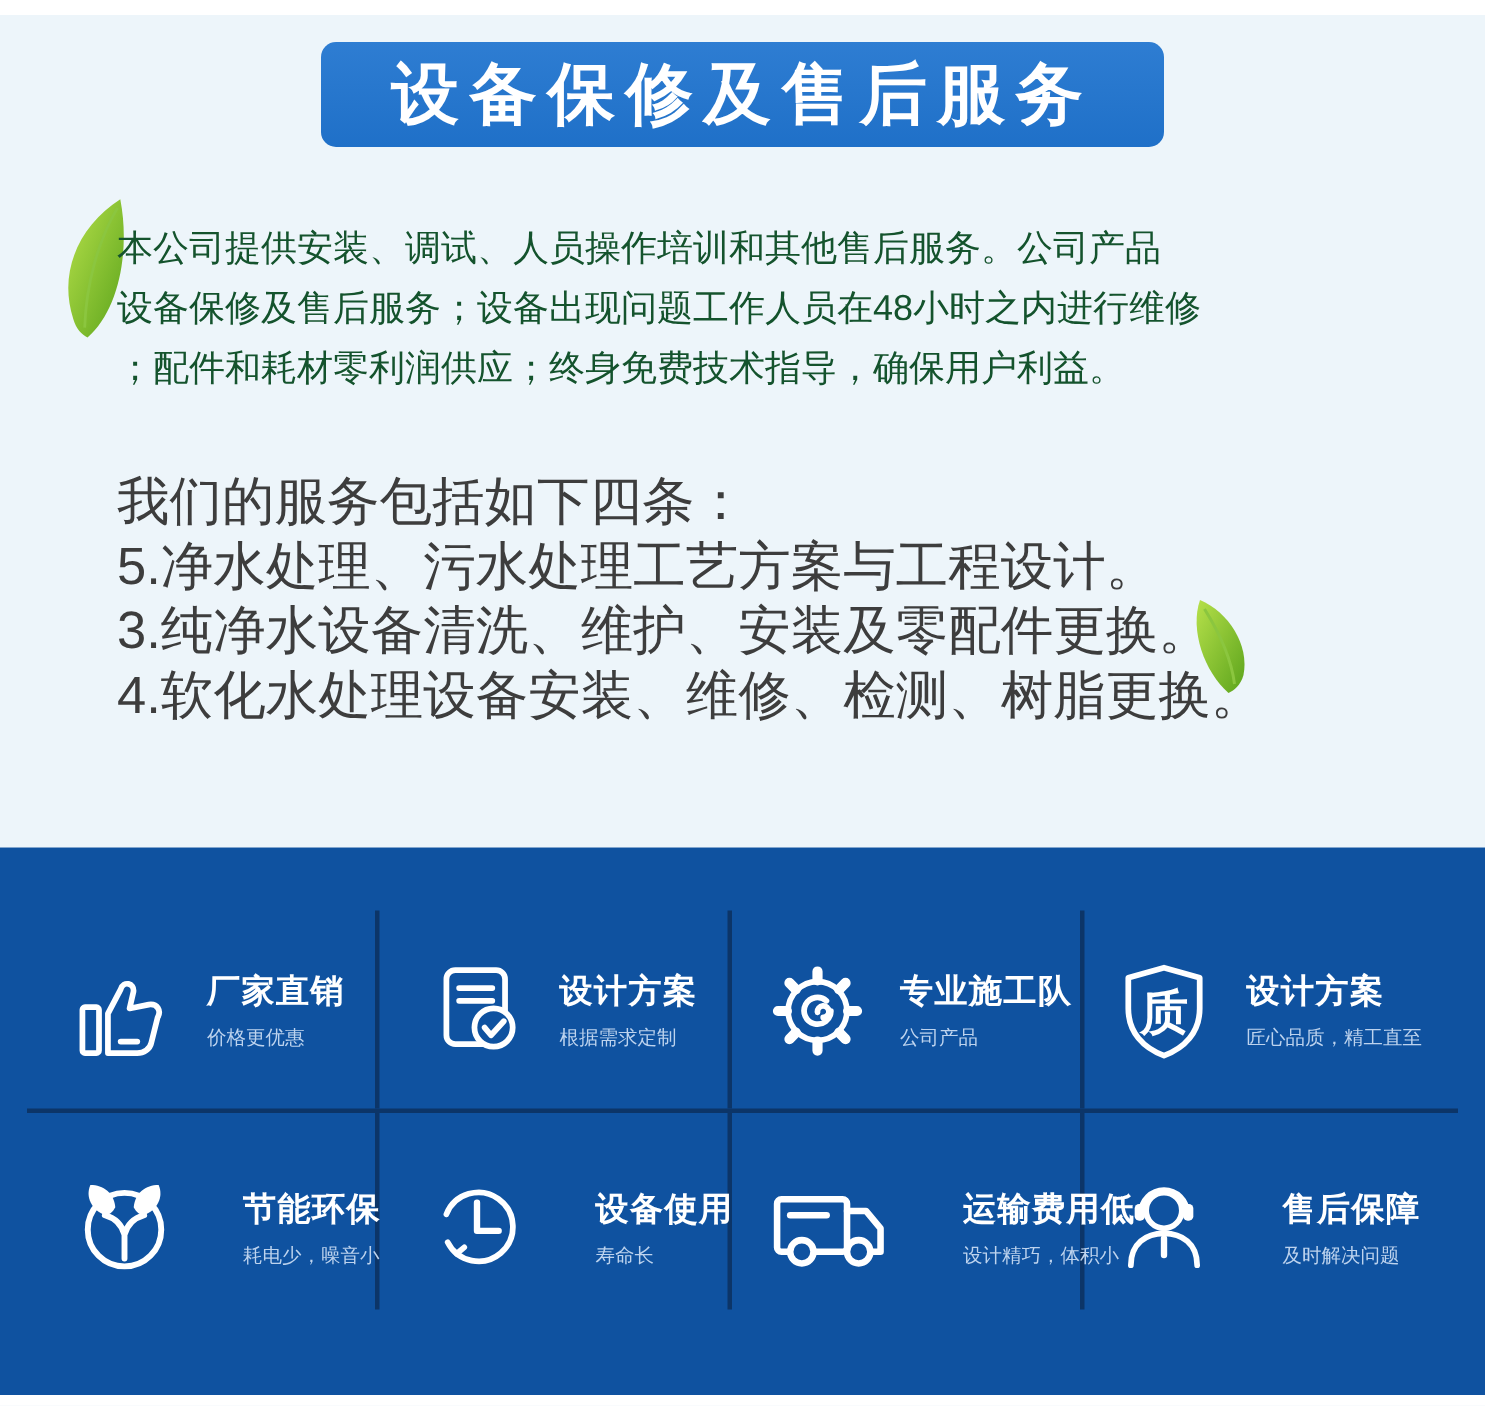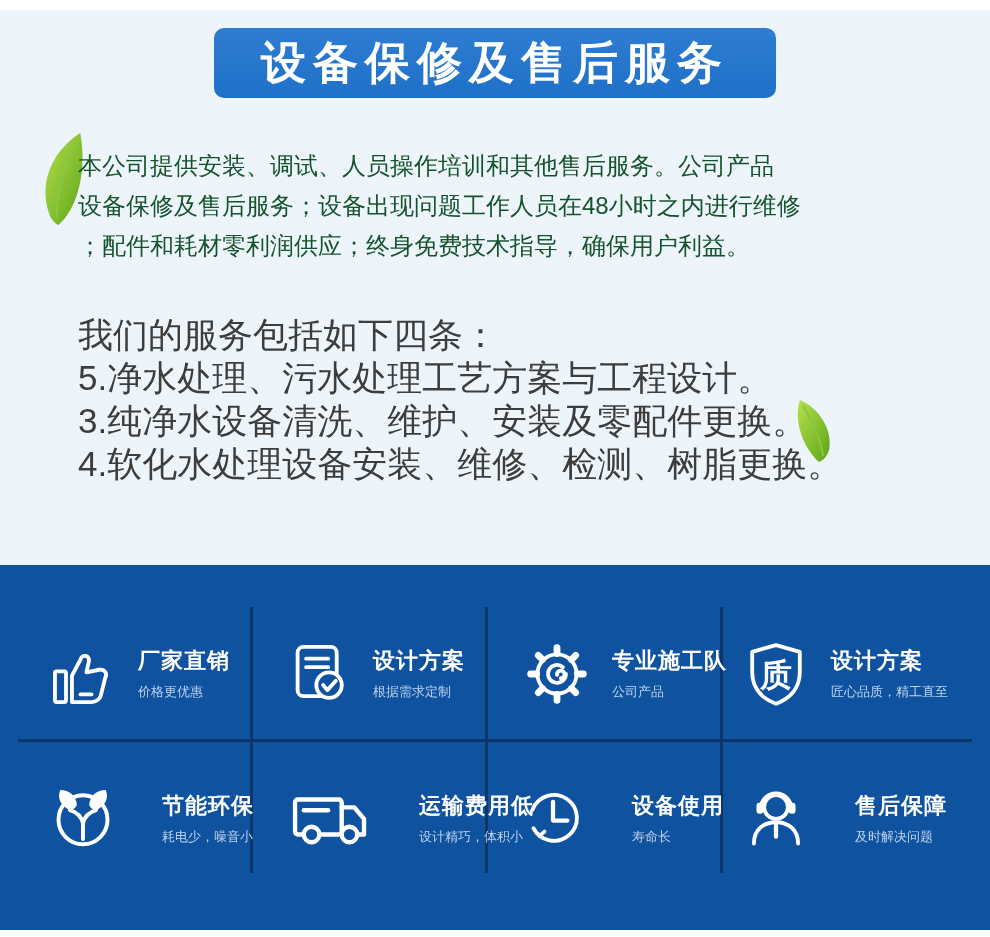--- a/index.html
+++ b/index.html
@@ -16,21 +16,21 @@
   .services{position:absolute;left:78px;top:303px;width:860px;color:#3d3d3d;
             font-size:35px;line-height:43px;}
   .features{position:absolute;left:0;top:565px;width:990px;height:365px;background:#0f52a0;}
   .grid{position:absolute;left:0;top:0;width:990px;height:365px;display:grid;
         grid-template-columns:251px 235px 235px 269px;grid-template-rows:175px 190px;}
   .card{display:flex;align-items:center;box-sizing:border-box;}
   .card.r1{padding-top:42px;}
   .card.r2{padding-bottom:34px;gap:24px;}
   .card.c1{padding-left:48px;}
   .card.c2{padding-left:32px;}
-  .card.c3{padding-left:12px;margin-left:24px;}
+  .card.c3{padding-left:24px;}
   .card.c4{padding-left:20px;}
   .icnbox{width:70px;height:70px;flex:0 0 70px;display:flex;align-items:center;justify-content:center;}
   .icnbox.wide{width:88px;flex:0 0 88px;}
   .ctxt{margin-left:20px;}
   .ctitle{color:#ffffff;font-size:22px;font-weight:bold;letter-spacing:1px;white-space:nowrap;}
   .csub{color:#bdd3ee;font-size:13px;margin-top:7px;white-space:nowrap;}
   .vd{position:absolute;width:3px;background:#0c3568;}
   .hd{position:absolute;left:18px;width:954px;height:3px;top:174px;background:#0c3568;}
   .strip-bottom{position:absolute;left:0;top:930px;width:990px;height:7px;background:#ffffff;}
   svg{display:block;}
@@ -159,50 +159,50 @@
             <path d="M25,31 C15,27 10,17 14,8 C24,8 32,14 33,25 C31,29 28,31 25,31 Z" fill="#ffffff" stroke="none"></path>
             <path d="M55,31 C65,27 70,17 66,8 C56,8 48,14 47,25 C49,29 52,31 55,31 Z" fill="#ffffff" stroke="none"></path>
           </svg>
         </div>
         <div class="ctxt">
           <div class="ctitle">节能环保</div>
           <div class="csub">耗电少，噪音小</div>
         </div>
       </div>
 
+      <div class="card r2 c2">
+        <div class="icnbox">
+          <svg width="68" height="68" viewBox="0 0 80 80" fill="none" stroke="#ffffff" stroke-width="4.5" stroke-linecap="round" stroke-linejoin="round">
+            <path d="M16,30 A27,27 0 1,1 17,52"></path>
+            <path d="M24,61 l6,-5"></path>
+            <path d="M40,21 V43 H57" stroke-width="5"></path>
+          </svg>
+        </div>
+        <div class="ctxt">
+          <div class="ctitle">设备使用</div>
+          <div class="csub">寿命长</div>
+        </div>
+      </div>
+
       <div class="card r2 c3">
         <div class="icnbox wide">
           <svg width="86" height="68" viewBox="0 0 86 70" fill="none" stroke="#ffffff" stroke-width="4.5" stroke-linecap="round" stroke-linejoin="round">
             <rect x="6" y="16" width="48" height="36" rx="3"></rect>
             <path d="M15,27 H40"></path>
             <path d="M54,24 H67 L77,36 V52 H54"></path>
             <circle cx="23" cy="52" r="8" fill="#0f52a0"></circle>
             <circle cx="62" cy="52" r="8" fill="#0f52a0"></circle>
           </svg>
         </div>
         <div class="ctxt">
           <div class="ctitle">运输费用低</div>
           <div class="csub">设计精巧，体积小</div>
         </div>
       </div>
 
-      <div class="card r2 c2">
-        <div class="icnbox">
-          <svg width="68" height="68" viewBox="0 0 80 80" fill="none" stroke="#ffffff" stroke-width="4.5" stroke-linecap="round" stroke-linejoin="round">
-            <path d="M16,30 A27,27 0 1,1 17,52"></path>
-            <path d="M24,61 l6,-5"></path>
-            <path d="M40,21 V43 H57" stroke-width="5"></path>
-          </svg>
-        </div>
-        <div class="ctxt">
-          <div class="ctitle">设备使用</div>
-          <div class="csub">寿命长</div>
-        </div>
-      </div>
-
       <div class="card r2 c4">
         <div class="icnbox">
           <svg width="68" height="68" viewBox="0 0 80 80" fill="none" stroke="#ffffff" stroke-width="4.5" stroke-linecap="round" stroke-linejoin="round">
             <circle cx="40" cy="27" r="14"></circle>
             <path d="M22,29 a18,18 0 0,1 36,0"></path>
             <rect x="17" y="22" width="8" height="13" rx="3.5" fill="#ffffff" stroke="none"></rect>
             <rect x="55" y="22" width="8" height="13" rx="3.5" fill="#ffffff" stroke="none"></rect>
             <path d="M14,70 C14,53 26,45 40,45 C54,45 66,53 66,70"></path>
             <path d="M40,49 V62" stroke-width="5"></path>
           </svg>

